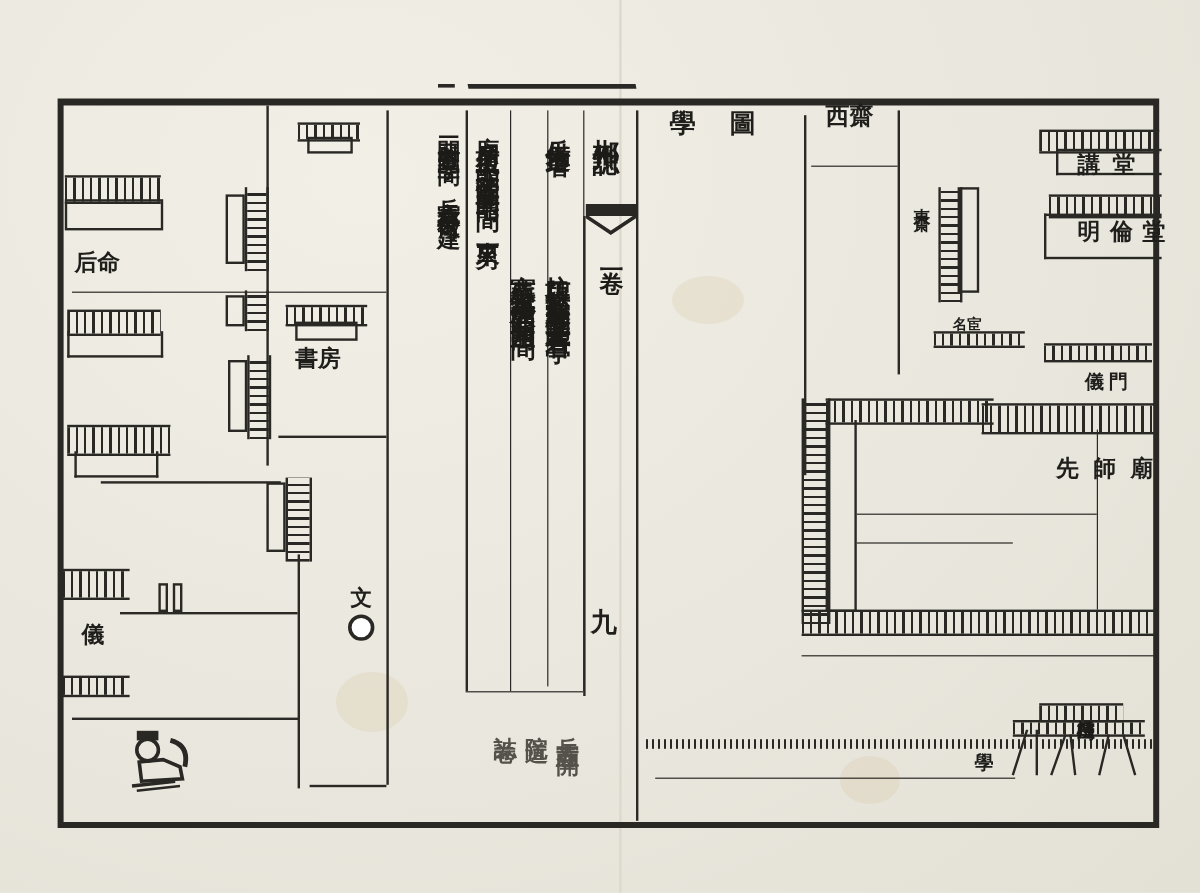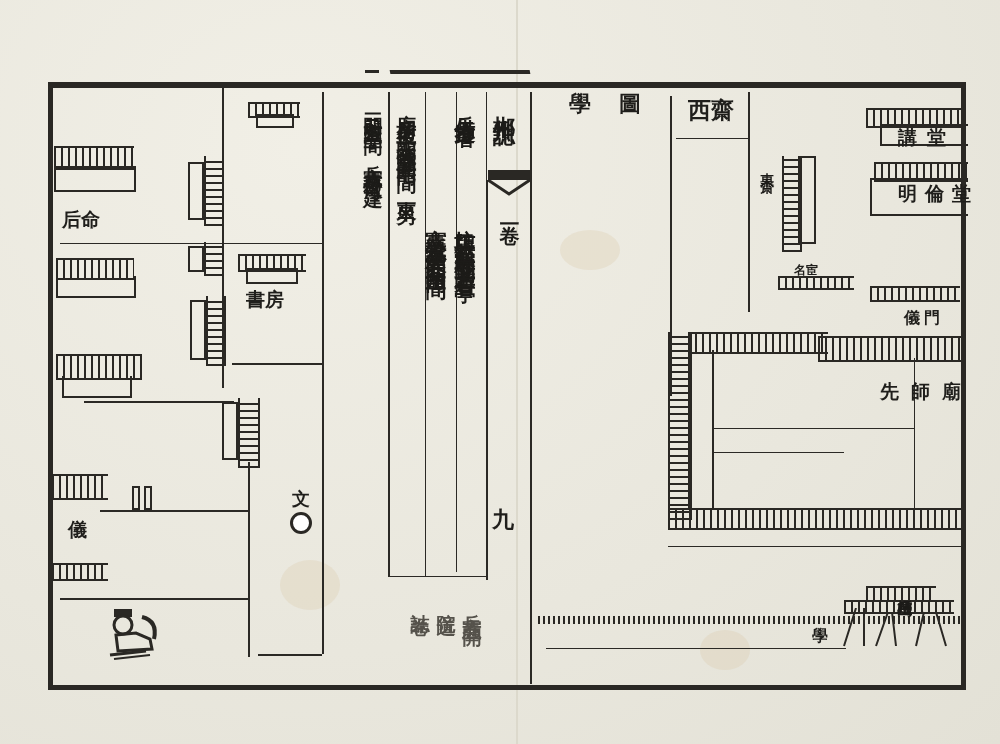--- a/index.html
+++ b/index.html
@@ -144,25 +144,25 @@
   <div class="vtext" style="left:397px;top:98px;height:480px;font-size:20px;">廂房前後二十二間後堂五間宅門一間　來男一</div>
   <div class="vtext" style="left:391px;top:98px;height:480px;font-size:20px;opacity:0;"></div>
   <div class="vtext" style="left:364px;top:98px;height:480px;font-size:19px;">三間射圃亭三間　兵憲李公徵可建</div>
 
   <div class="vsmall" style="left:462px;top:598px;color:#55524b;">兵憲五開</div>
   <div class="vsmall" style="left:436px;top:598px;color:#55524b;">院道</div>
   <div class="vsmall" style="left:410px;top:598px;color:#55524b;">誌卷</div>
 </div>
 
 <div>
-  <div class="label" style="left:558px;top:92px;font-size:22px;letter-spacing:28px;margin-left:11px;">學圖</div>
+  <div class="label" style="left:558px;top:92px;font-size:22px;letter-spacing:28px;">學圖</div>
   <div class="vline" style="left:670px;top:96px;height:300px;"></div>
   <div class="vline" style="left:748px;top:92px;height:220px;"></div>
   <div class="hline" style="left:676px;top:138px;width:72px;height:1px;"></div>
-  <div class="label" style="left:688px;top:98px;font-size:23px;">西齋</div>
+  <div class="label" style="left:688px;top:86px;font-size:20px;">西齋</div>
 
   <div class="bldg" style="left:760px;top:152px;width:60px;height:104px;">
     <div class="vroof" style="left:22px;top:4px;width:16px;height:96px;"></div>
     <div class="box" style="left:38px;top:4px;width:18px;height:88px;"></div>
   </div>
   <div class="vsmall" style="left:760px;top:162px;font-size:14px;">東齋</div>
 
   <div class="bldg" style="left:854px;top:96px;width:114px;height:56px;">
     <div class="roof" style="left:12px;top:12px;width:100px;height:16px;"></div>
     <div class="box" style="left:26px;top:28px;width:88px;height:22px;border-right:none;"></div>

